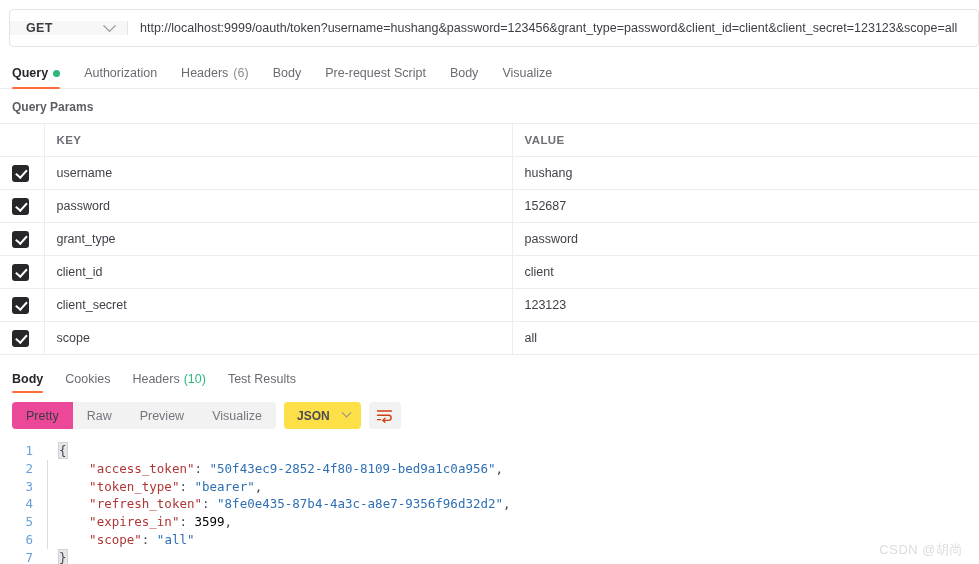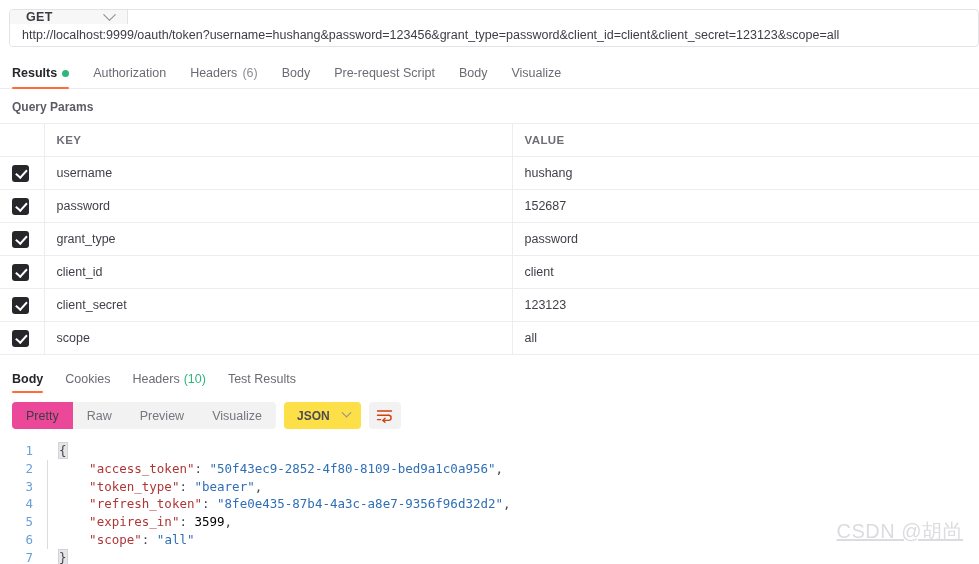--- a/index.html
+++ b/index.html
@@ -11,29 +11,28 @@
     background: #ffffff;
     font-family: "Liberation Sans", sans-serif;
     color: #2e2e36;
   }
 
   .app { position: relative; width: 979px; height: 564px; background: #fff; }
 
   
   .urlbar {
     display: flex;
-    align-items: flex-start;
+    align-items: center;
     height: 38px;
     margin: 9px 0 0 9px;
     width: 970px;
     border: 1px solid #e3e3e6;
     border-radius: 4px;
     overflow: hidden;
     background: #fff;
-    flex-direction: column;
   }
   .method-select {
     display: flex;
     align-items: center;
     justify-content: space-between;
     width: 118px;
     padding: 0 13px 0 16px;
     background: #f7f7f8;
     border-right: 1px solid #e3e3e6;
     cursor: pointer;
@@ -283,44 +282,43 @@
   .brace {
     background: #e6e6e8;
     outline: 1px solid #d3d3d7;
     color: #44444c;
   }
 
   
   .watermark {
     position: absolute;
     right: 16px;
-    bottom: 28px;
-    font-size: 20px;
+    bottom: 14px;
+    font-size: 13px;
     color: #dcdce0;
     letter-spacing: .5px;
     user-select: none;
-    text-decoration: underline;
   }
 </style>
 </head>
 <body>
 
 <div class="app">
 
   <div class="urlbar">
     <div class="method-select">
       <span class="label">GET</span>
       <span class="chev"></span>
     </div>
     <div class="url-input" title="http://localhost:9999/oauth/token?username=hushang&amp;password=123456&amp;grant_type=password&amp;client_id=client&amp;client_secret=123123&amp;scope=all">http://localhost:9999/oauth/token?username=hushang&amp;password=123456&amp;grant_type=password&amp;client_id=client&amp;client_secret=123123&amp;scope=all</div>
   </div>
 
   <div class="req-tabs">
     <div class="rtab active">
-      <span>Results</span>
+      <span>Query</span>
       <span class="dot-green"></span>
     </div>
     <div class="rtab">
       <span>Authorization</span>
     </div>
     <div class="rtab">
       <span>Headers</span>
       <span class="count">(6)</span>
     </div>
     <div class="rtab">

